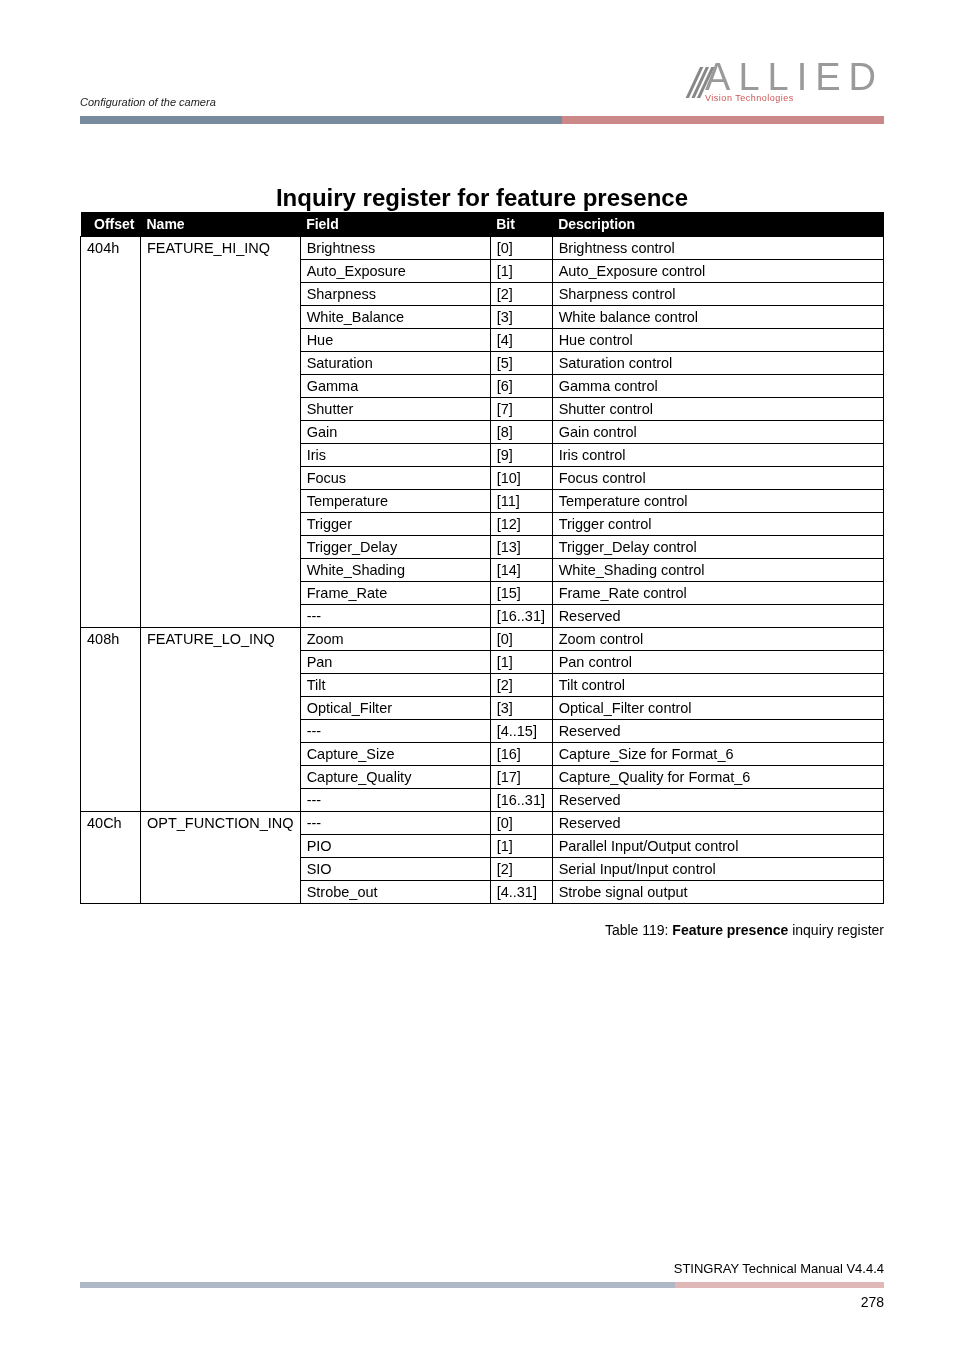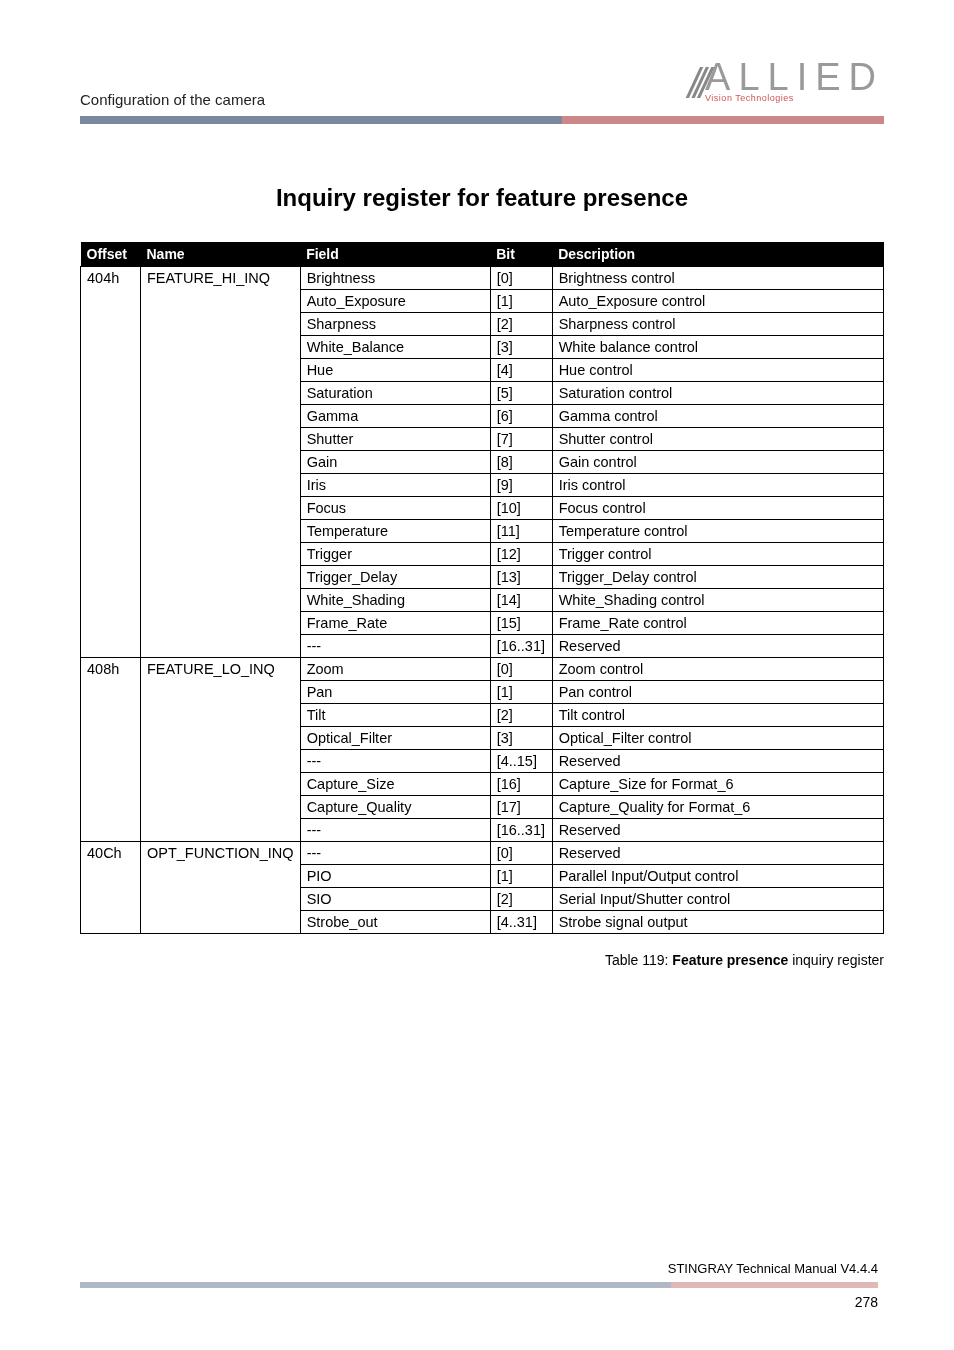--- a/index.html
+++ b/index.html
@@ -10,21 +10,22 @@
       height: 1350px;
       position: relative;
     }
     .header {
       display: flex;
       justify-content: space-between;
       align-items: flex-end;
       padding: 60px 70px 0 80px;
     }
     .header-left {
-      font-size: 15px;
+      font-style: italic;
+      font-size: 11px;
       color: #222;
     }
     .logo {
       display: flex;
       align-items: flex-start;
     }
     .logo-slashes {
       font-size: 42px;
       color: #888;
       letter-spacing: -6px;
@@ -53,21 +54,20 @@
       background: linear-gradient(to right, #7a8a9e 0%, #7a8a9e 60%, #c88 60%, #c88 100%);
     }
     .content {
       padding: 60px 70px 0 80px;
     }
     .section-title {
       font-family: Arial, sans-serif;
       font-weight: 900;
       font-size: 24px;
       text-align: center;
-      margin-bottom: 30px;
     }
     table {
       width: 100%;
       border-collapse: collapse;
       font-size: 14px;
     }
     thead tr { background: #000; color: #fff; }
     thead th {
       text-align: left;
       font-weight: bold;
@@ -81,36 +81,36 @@
       font-size: 14.5px;
     }
     .caption {
       text-align: right;
       font-size: 14px;
       margin-top: 18px;
     }
     .footer {
       position: absolute;
       bottom: 40px;
-      right: 76px;
+      right: 70px;
       left: 80px;
       text-align: right;
     }
     .footer-text { font-size: 13px; }
     .footer-rule {
       margin-top: 6px;
       height: 6px;
       background: linear-gradient(to right, #7a8a9e 0%, #7a8a9e 74%, #c88 74%, #c88 100%);
       opacity: 0.6;
     }
     .page-num {
       font-size: 14px;
       margin-top: 6px;
     }
-    .col-offset { width: 60px; }
+    .col-offset { width: 60px; text-align: right; }
     .col-name { width: 150px; }
     .col-field { width: 190px; }
     .col-bit { width: 62px; }
   </style>
 </head>
 <body>
 
 <div class="header">
   <div class="header-left">Configuration of the camera</div>
   <div class="logo">
@@ -274,21 +274,21 @@
           <td>Reserved</td>
         </tr>
         <tr>
           <td>PIO</td>
           <td>[1]</td>
           <td>Parallel Input/Output control</td>
         </tr>
         <tr>
           <td>SIO</td>
           <td>[2]</td>
-          <td>Serial Input/Shutter control</td>
+          <td>Serial Input/Input control</td>
         </tr>
         <tr>
           <td>Strobe_out</td>
           <td>[4..31]</td>
           <td>Strobe signal output</td>
         </tr>
       </tbody>
   </table>
 
   <div class="caption">

